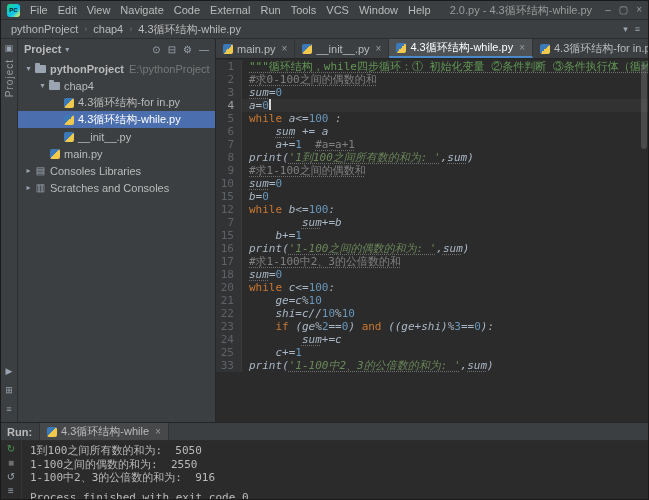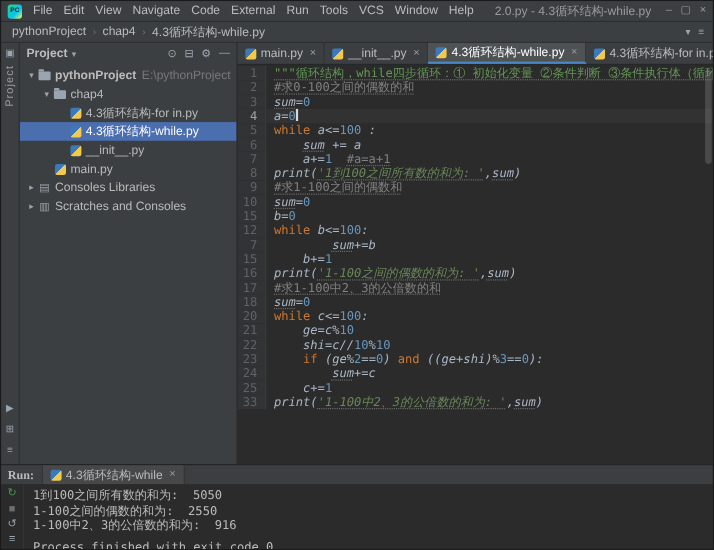--- a/index.html
+++ b/index.html
@@ -80,21 +80,21 @@
   .c-str{ color:#6a8759;font-style:italic; }
   .c-pl{ color:#a9b7c6;font-style:italic; }
   .u{ text-decoration:underline dotted; text-decoration-color:#6e6e6e; text-underline-offset:2px; }
   .scroll-thumb{ position:absolute; right:1px; top:4px; width:6px; height:86px;
     background:rgba(166,166,166,0.25); border-radius:3px; }
   
   .run-panel{ height:77px; flex:none; border-top:1px solid #232425; background:#2b2b2b;
     display:flex; flex-direction:column; }
   .run-header{ height:18px; background:#3c3f41; display:flex; align-items:center;
     gap:7px; padding-left:6px; border-bottom:1px solid #2d2d2d; flex:none; }
-  .run-label{ color:#bbbbbb; font-weight:bold;font-family:Liberation Serif, serif; }
+  .run-label{ color:#bbbbbb; font-weight:bold; }
   .run-tab{ display:inline-flex; align-items:center; gap:4px; background:#46484a;
     height:100%; padding:0 7px; border-right:1px solid #323232; border-left:1px solid #323232; }
   .run-body{ flex:1; display:flex; min-height:0; }
   .run-toolbar{ width:21px; flex:none; border-right:1px solid #333638;
     display:flex; flex-direction:column; align-items:center; gap:4px; padding-top:3px; }
   .rt-btn{ font-size:10px; line-height:10px; color:#9aa5b1; cursor:default; }
   .run-output{ flex:1; font-family:"DejaVu Sans Mono", monospace; font-size:11px;
     color:#bbbbbb; padding:3px 0 0 8px; overflow:hidden; }
   .out-line{ line-height:13.5px; min-height:6px; white-space:pre; }
 </style>

